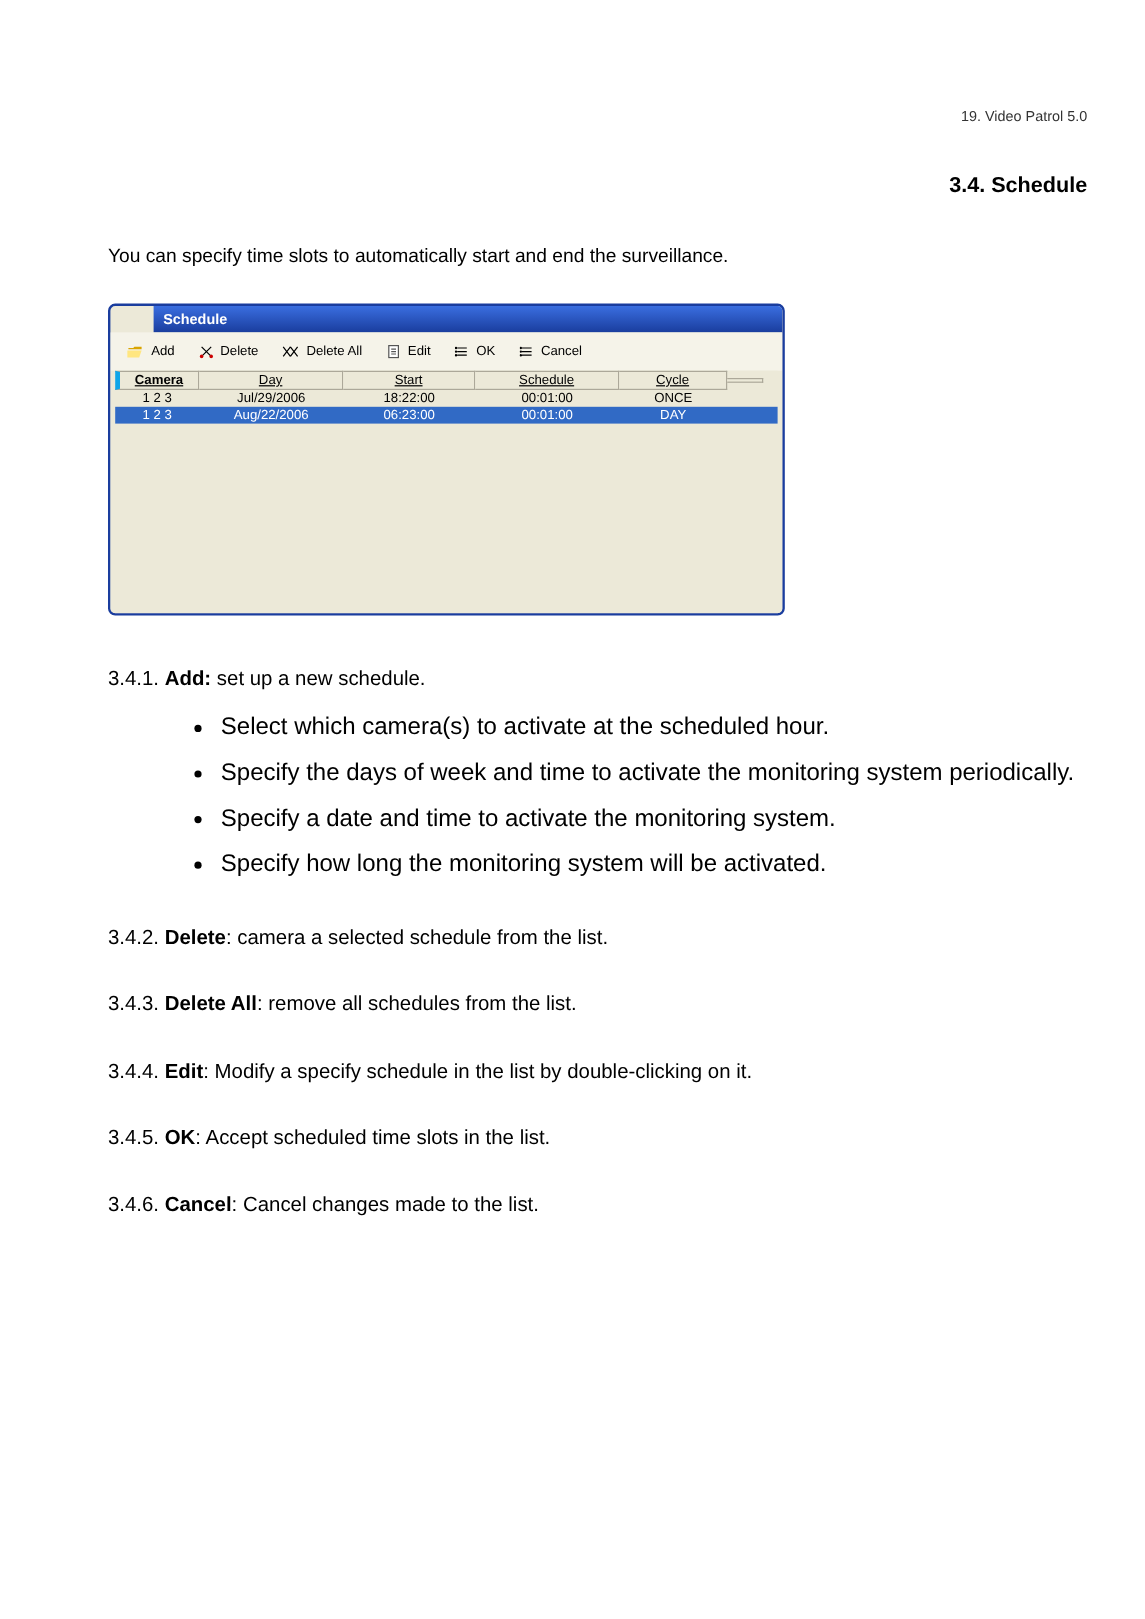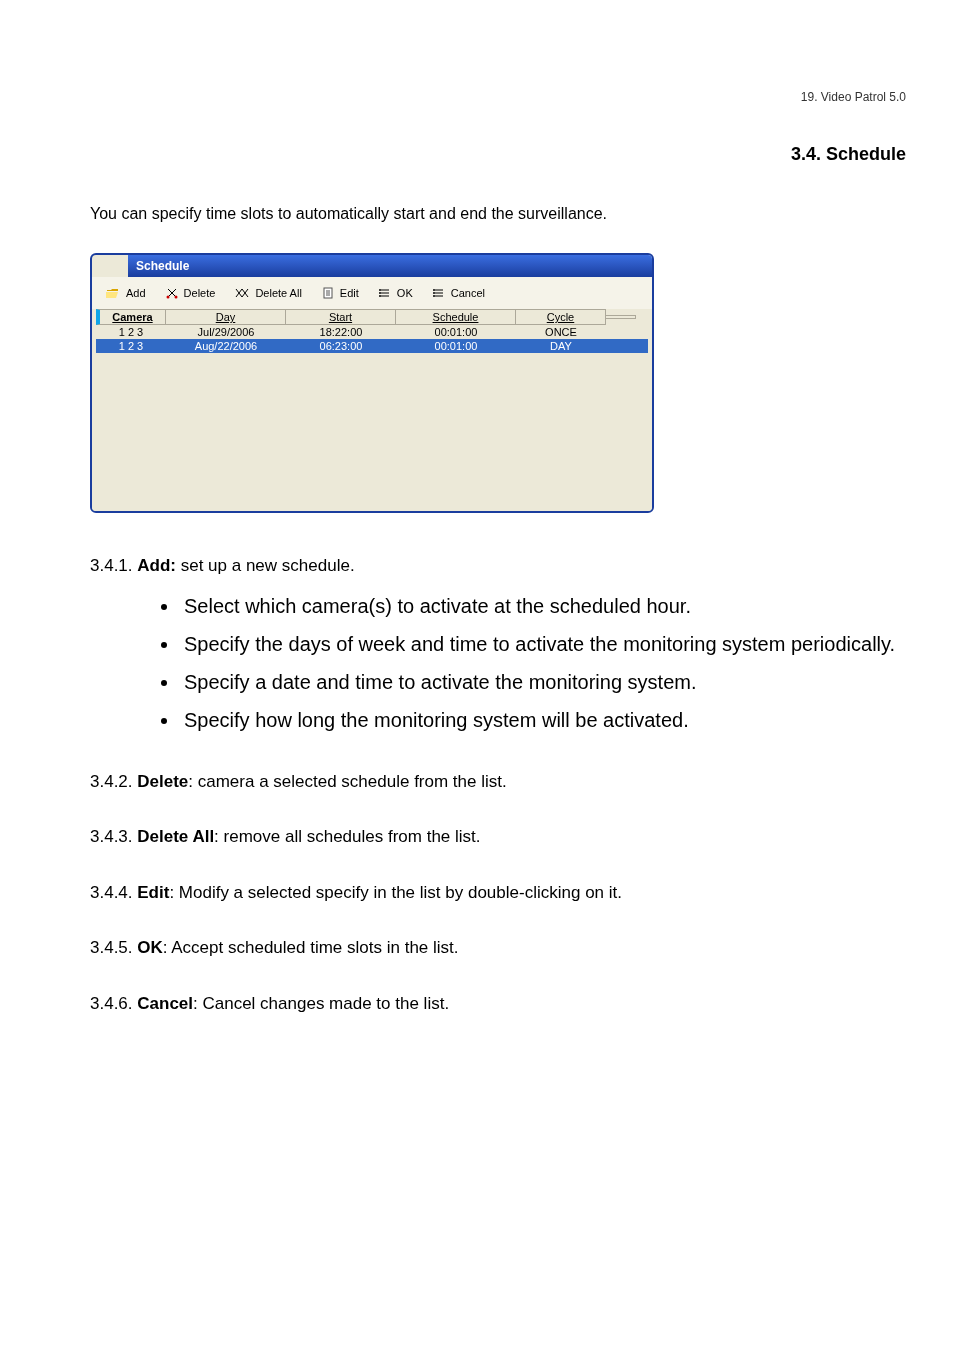--- a/index.html
+++ b/index.html
@@ -212,21 +212,21 @@
 
   <p class="item-line spaced">
     <span class="num">3.4.2. </span><span class="bold">Delete</span><span>: camera a selected schedule from the list.</span>
   </p>
 
   <p class="item-line spaced">
     <span class="num">3.4.3. </span><span class="bold">Delete All</span><span>: remove all schedules from the list.</span>
   </p>
 
   <p class="item-line spaced">
-    <span class="num">3.4.4. </span><span class="bold">Edit</span><span>: Modify a selected specify in the list by double-clicking on it.</span>
+    <span class="num">3.4.4. </span><span class="bold">Edit</span><span>: Modify a specify schedule in the list by double-clicking on it.</span>
   </p>
 
   <p class="item-line spaced">
     <span class="num">3.4.5. </span><span class="bold">OK</span><span>: Accept scheduled time slots in the list.</span>
   </p>
 
   <p class="item-line spaced">
     <span class="num">3.4.6. </span><span class="bold">Cancel</span><span>: Cancel changes made to the list.</span>
   </p>
 

